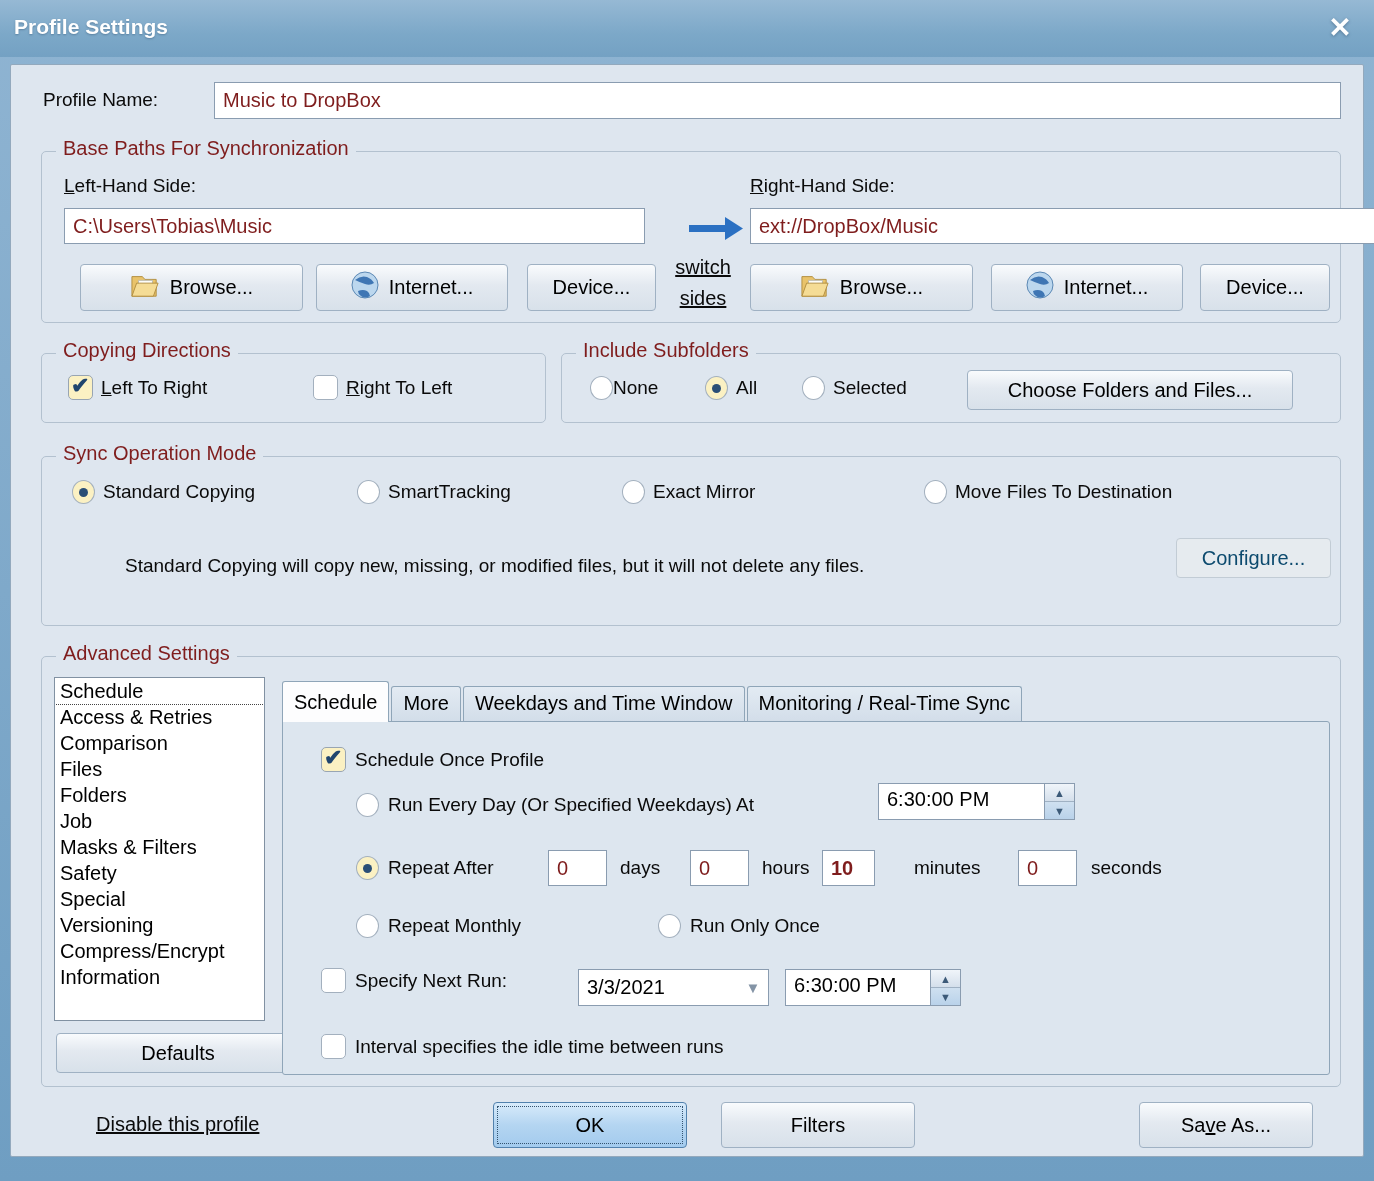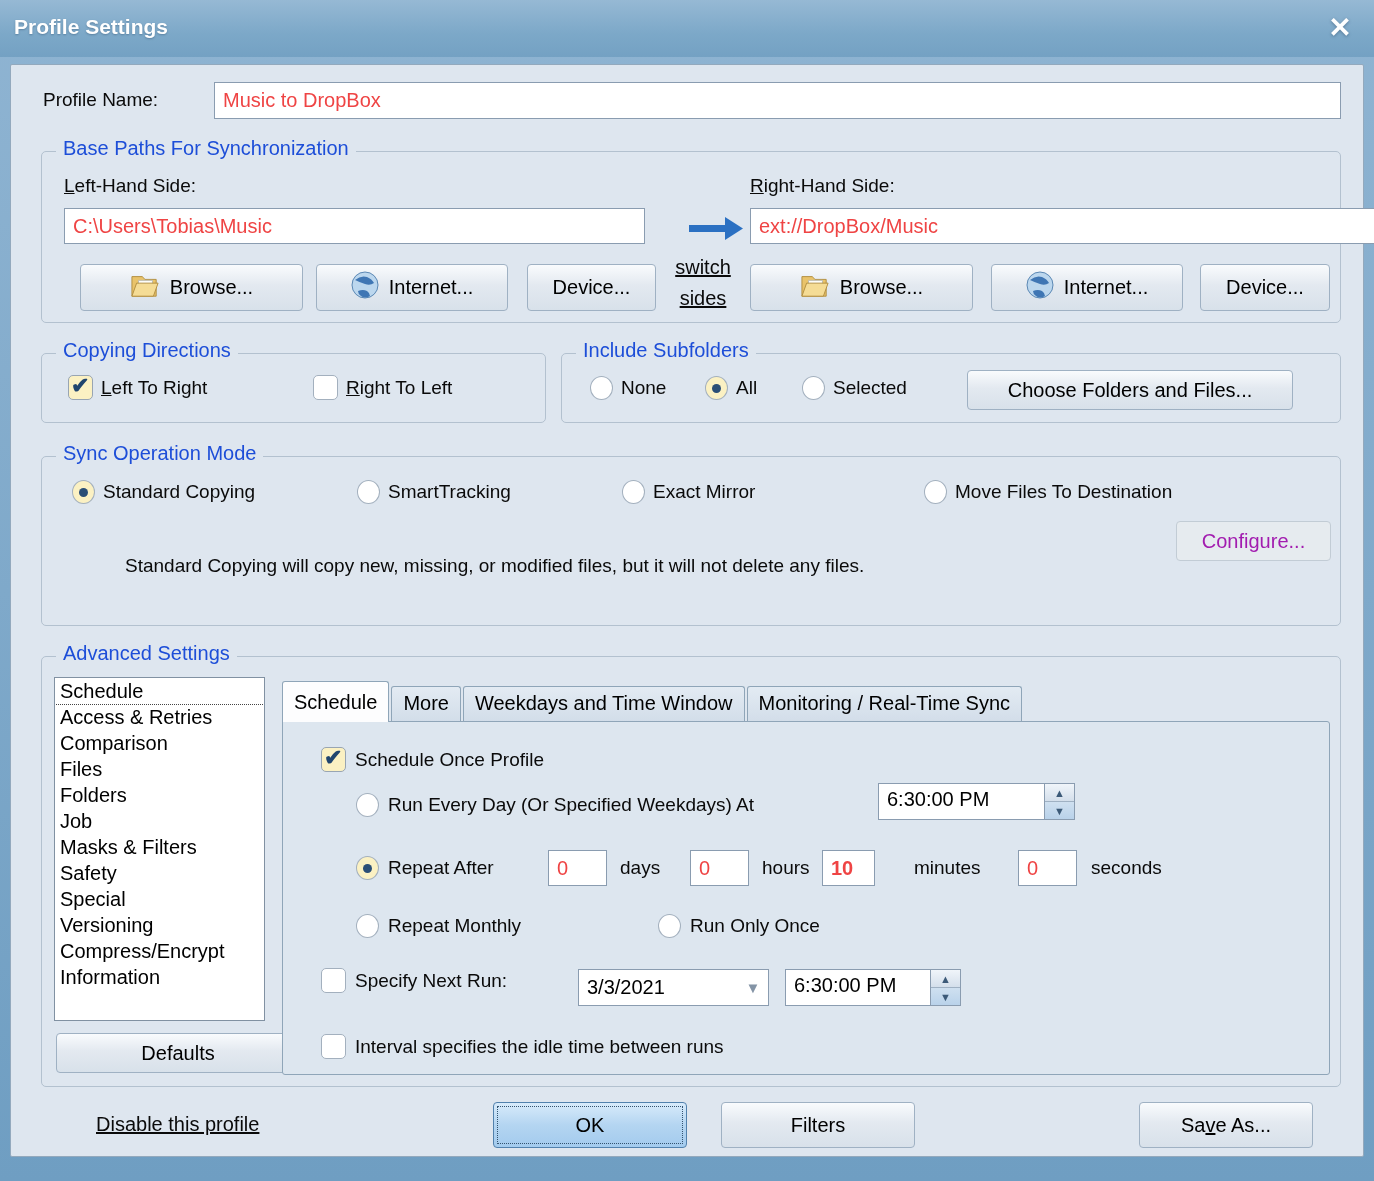--- a/index.html
+++ b/index.html
@@ -10,29 +10,29 @@
     background:linear-gradient(#96b9d4 0%, #7ca8c8 60%, #74a1c3 100%); }
   .title{ position:absolute; left:14px; top:15px; color:#fff; font-size:21px; font-weight:bold;
     text-shadow:0 1px 2px rgba(40,70,100,.4); }
   .close{ position:absolute; right:16px; top:10px; color:#fff; font-size:28px; font-weight:bold;
     width:36px; height:36px; text-align:center; line-height:36px; cursor:default;
     text-shadow:0 1px 3px rgba(40,70,100,.5); }
   .panel{ position:absolute; left:10px; top:64px; width:1354px; height:1093px;
     background:#dee6ef; border:1px solid #93a9bd; border-radius:2px; }
   .lbl{ font-size:19px; color:#0a0a0a; white-space:nowrap; }
   .u{ text-decoration:underline; }
-  .inp{ background:#fff; border:1px solid #8a9cb0; font-size:20px; color:#ef4444;
+  .inp{ background:#fff; border:1px solid #8a9cb0; font-size:20px; color:#7f1d1d;
     padding:0 8px; font-family:"Liberation Sans",sans-serif; }
   .grp{ position:absolute; border:1px solid #b3c1cf; border-radius:5px; }
   .grp-title{ position:absolute; top:-15px; left:14px; background:#dee6ef; padding:0 7px;
-    color:#1d4ed8; font-size:20px; white-space:nowrap; }
+    color:#7f1d1d; font-size:20px; white-space:nowrap; }
   .btn{ display:flex; align-items:center; justify-content:center; gap:10px;
     background:linear-gradient(#f9fbfd,#e3e9f0 45%,#d8e1ea); border:1px solid #9fb1c3;
     border-radius:4px; font-size:20px; color:#000; cursor:default; }
-  .btn.disabled{ background:#e6ebef; color:#a21caf; border-color:#c2ccd5; }
+  .btn.disabled{ background:#e6ebef; color:#0c4a6e; border-color:#c2ccd5;margin-top:17px; }
   .btn.primary{ background:linear-gradient(#d8ebfb,#b4d5f1 50%,#a3cbee); border:1px solid #5181ad;
     outline:1px dotted #33536f; outline-offset:-5px; }
   .chk{ width:25px; height:25px; border:1px solid #a3b0be; border-radius:5px; background:#fff;
     flex:0 0 auto; position:relative; }
   .chk.checked{ background:#fbf1c3; border-color:#98a5b3; }
   .chk.checked::after{ content:"✔"; position:absolute; left:2px; top:-3px;
     font-size:22px; font-weight:bold; color:#20456e; }
   .radio{ width:23px; height:24px; border:1px solid #a3b0be; border-radius:50%; background:#fff;
     flex:0 0 auto; position:relative; }
   .radio.sel{ background:#fbf1c3; }
@@ -159,21 +159,21 @@
         <span class="lbl"><span class="u">L</span><span>eft To Right</span></span>
       </div>
       <div class="row" style="left:271px; top:21px; gap:8px;">
         <span class="chk"></span>
         <span class="lbl"><span class="u">R</span><span>ight To Left</span></span>
       </div>
     </div>
 
     <div class="grp" style="left:550px; top:288px; width:780px; height:70px;">
       <span class="grp-title">Include Subfolders</span>
-      <div class="row" style="left:28px; top:22px; gap:8px;">
+      <div class="row" style="left:28px; top:22px; ">
         <span class="radio"></span>
         <span class="lbl">None</span>
       </div>
       <div class="row" style="left:143px; top:22px; gap:8px;">
         <span class="radio sel"></span>
         <span class="lbl">All</span>
       </div>
       <div class="row" style="left:240px; top:22px; gap:8px;">
         <span class="radio"></span>
         <span class="lbl">Selected</span>

